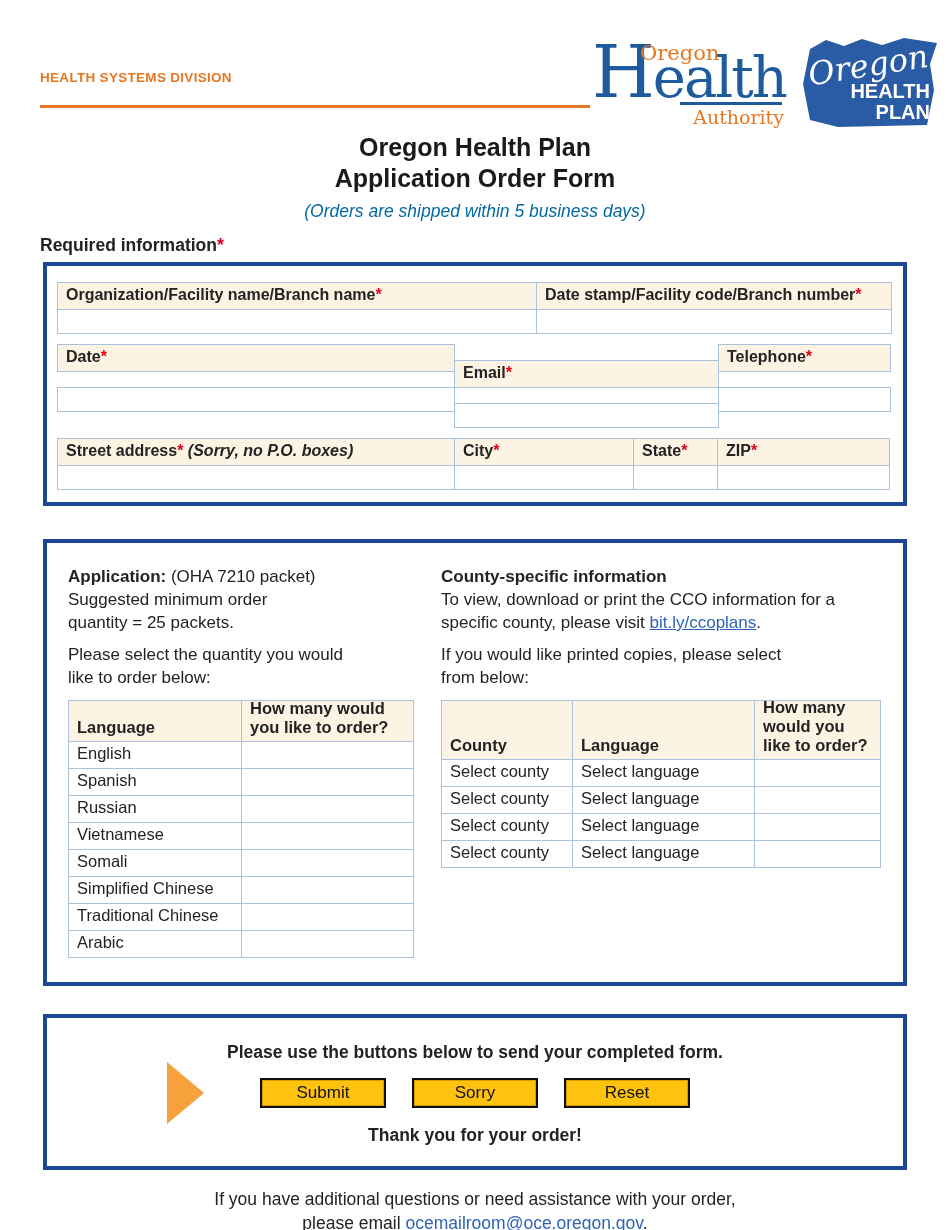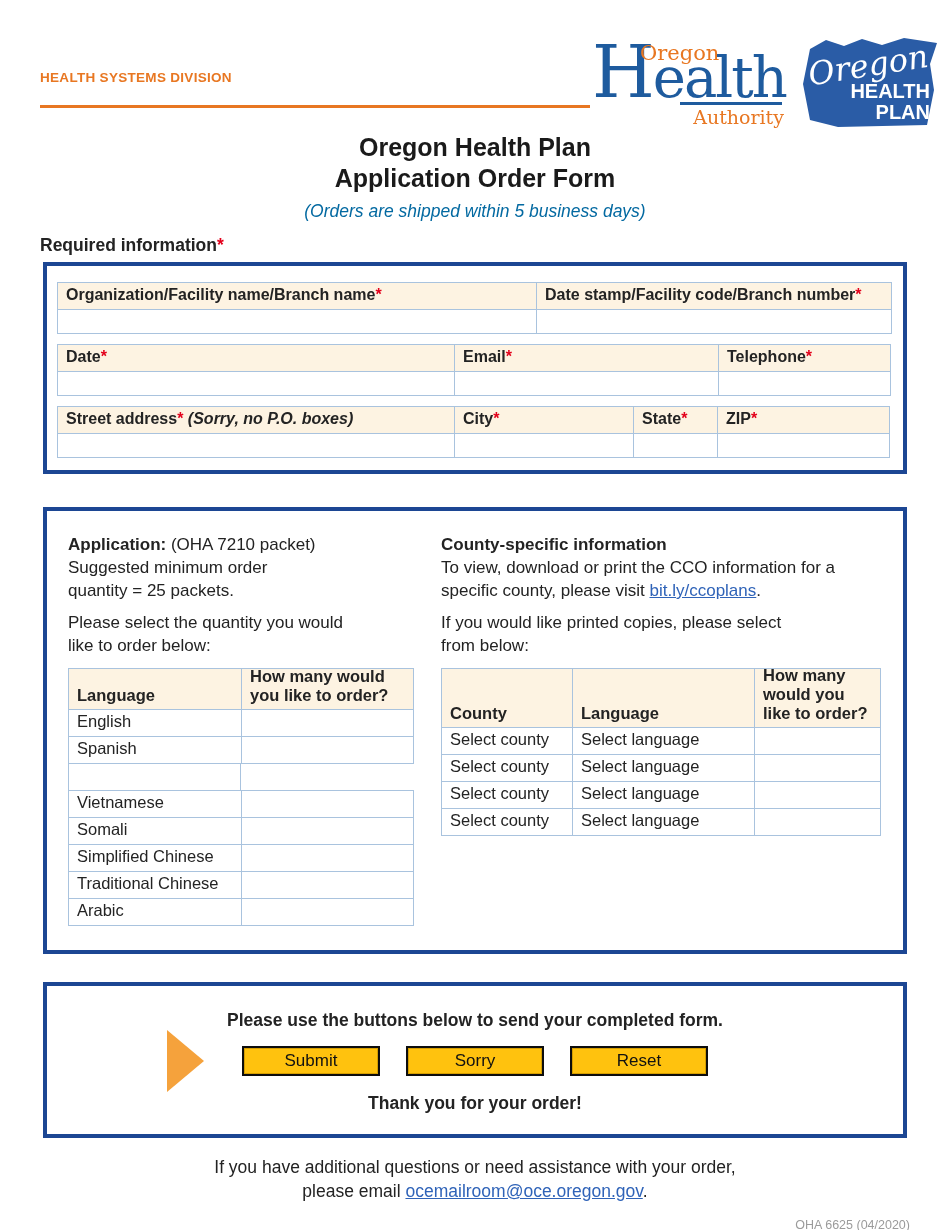--- a/index.html
+++ b/index.html
@@ -44,21 +44,21 @@
   .fcell {
     border:1px solid #a9c3de; background:#fdf3e2; font-size:16px;
     padding:3px 8px; height:28px; white-space:nowrap; overflow:hidden;font-weight:bold;
   }
   .fcell + .fcell { margin-left:-1px; }
   .irow { margin-top:-1px; }
   .irow .fcell { background:#fff; height:25px; }
   .note { font-style:italic; }
 
   .w480{width:480px;} .w356{width:356px;}
-  .w398{width:398px;} .w265{width:265px;} .w173{width:173px;}
+  .w398{width:398px;} .w265{width:265px;margin-top:16px;} .w173{width:173px;}
   .w180{width:180px;} .w85{width:85px;}
 
   
   .box2 { margin-top:33px; min-height:442px; padding:22px 0 24px 21px; display:flex; }
   .col-left { width:347px; margin-right:26px; }
   .col-right { width:446px; }
   .pline { font-size:17px; line-height:23px; }
   .bold { font-weight:700; }
   .mt9 { margin-top:9px; }
   a.blue-link { color:#2f63b8; text-decoration:underline; cursor:pointer; }
@@ -81,21 +81,21 @@
   
   .box3 { margin-top:28px; height:156px; position:relative; text-align:center; }
   .instr { margin-top:24px; font-size:17.5px; font-weight:700; }
   .arrow-icon {
     position:absolute; left:120px; top:44px; width:0; height:0;
     border-top:31px solid transparent; border-bottom:31px solid transparent;
     border-left:37px solid #f5a23c;
   }
   .btn-row { margin-top:15px; display:flex; justify-content:center; gap:26px; }
   .gold-btn {
-    width:138px; height:30px; background:#ffc20e; border:2px solid #0d0d0d;
+    width:126px; height:30px; background:#ffc20e; border:2px solid #0d0d0d;
     box-shadow:inset 0 0 0 1px #d59e00; color:#111; font-size:17px;
     font-family:"Liberation Sans", sans-serif; display:flex; align-items:center; justify-content:center;
     cursor:pointer;
   }
   .thanks { margin-top:17px; font-size:17.5px; font-weight:700; }
 
   
   .footer { margin-top:17px; text-align:center; font-size:17.5px; line-height:24px; }
   .form-number { margin-top:15px; text-align:right; padding-right:40px; font-size:12.5px; color:#9b9b9b; }
 </style>
@@ -194,20 +194,21 @@
         </div>
         <div class="drow">
           <div class="dcell w174">English</div>
           <div class="dcell w173"></div>
         </div>
         <div class="drow">
           <div class="dcell w174">Spanish</div>
           <div class="dcell w173"></div>
         </div>
         <div class="drow">
+          <div class="dcell w174">Russian</div>
           <div class="dcell w173"></div>
         </div>
         <div class="drow">
           <div class="dcell w174">Vietnamese</div>
           <div class="dcell w173"></div>
         </div>
         <div class="drow">
           <div class="dcell w174">Somali</div>
           <div class="dcell w173"></div>
         </div>

